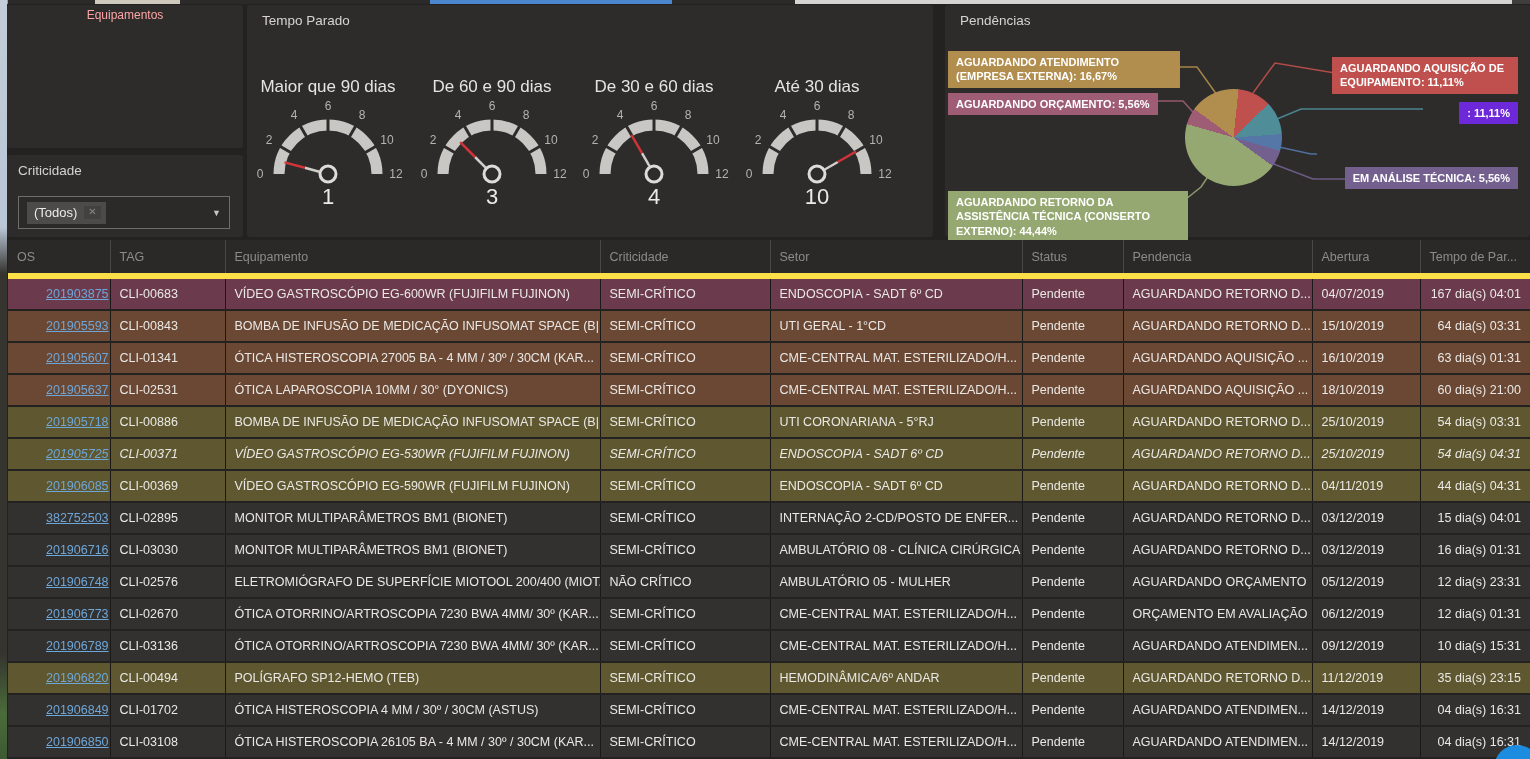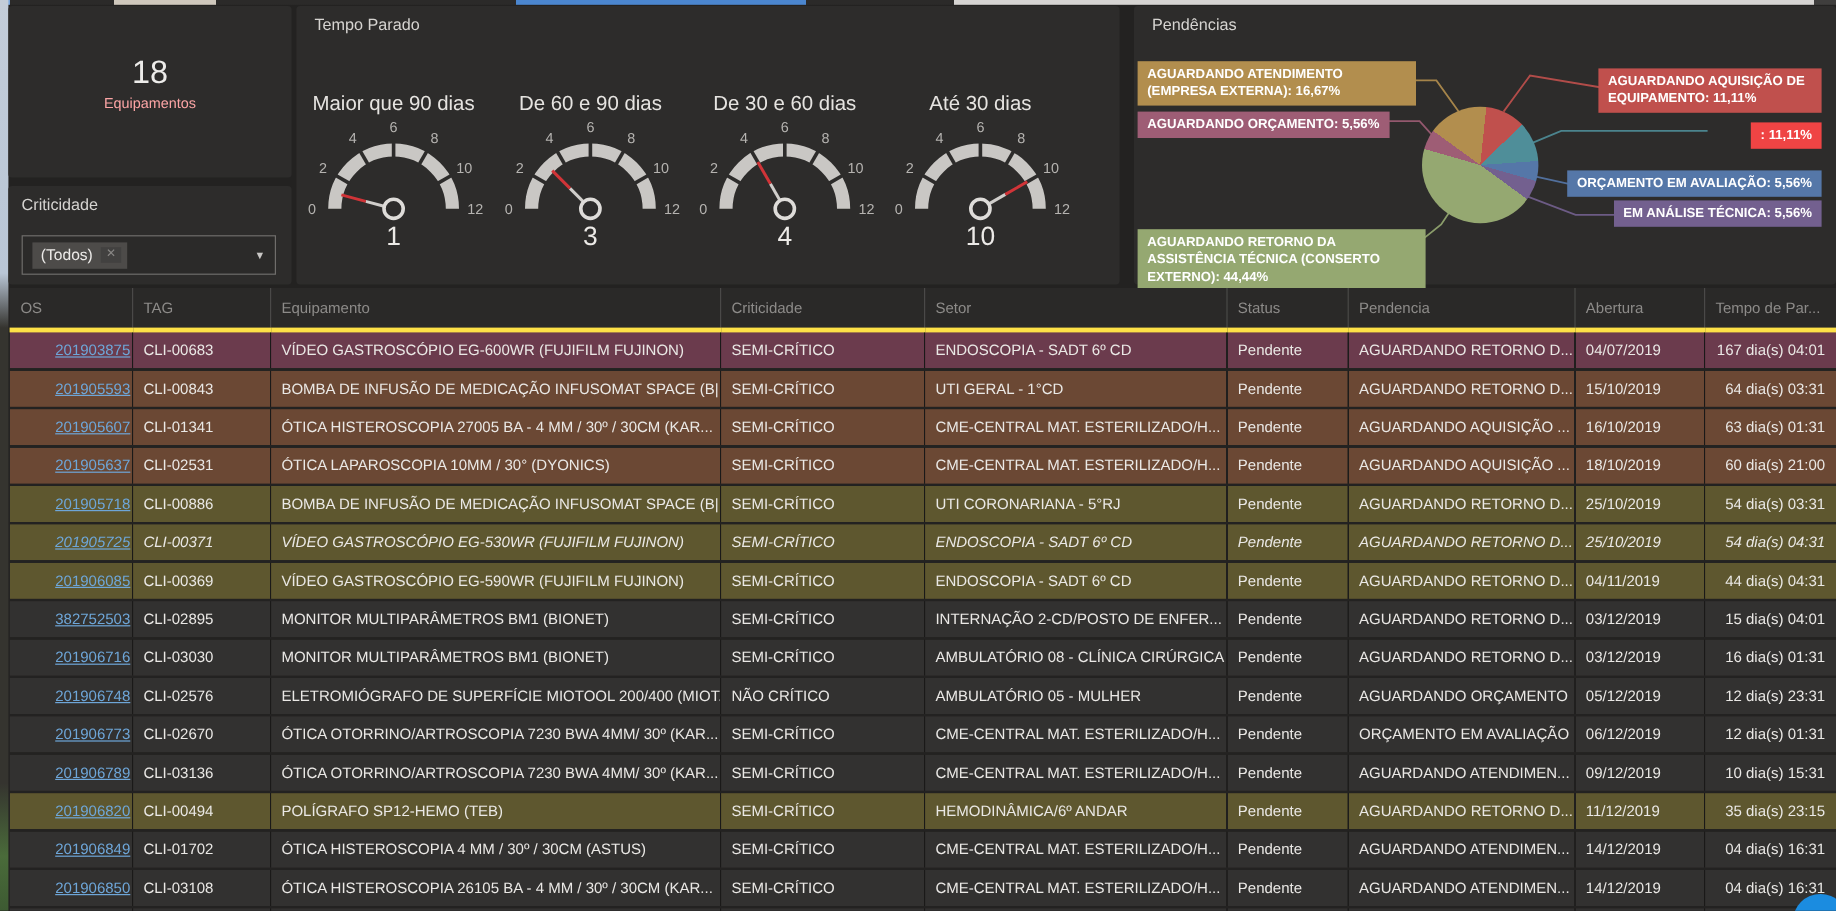--- a/index.html
+++ b/index.html
@@ -48,41 +48,40 @@
   .co-5{left:3px;top:186px;width:224px;}
   .co-1{right:12px;top:52px;width:170px;}
   .co-2{right:12px;top:97px;white-space:nowrap;}
   .co-3{right:12px;top:137px;white-space:nowrap;}
   .co-4{right:12px;top:162px;white-space:nowrap;}
 
   
   #table-panel{left:8px;top:240px;width:1522px;height:519px;background:#2a2928;border-radius:0;}
   #os-table{border-collapse:collapse;table-layout:fixed;width:1522px;}
   #os-table thead th{height:33px;text-align:left;padding:0 9px;color:#8d8b89;font-weight:normal;
-    font-size:12.5px;background:#2a2928;border-right:1px solid #4a4948;border-bottom:4px solid #fde047;
+    font-size:12.5px;background:#2a2928;border-right:1px solid #4a4948;border-bottom:6px solid #fde047;
     white-space:nowrap;overflow:hidden;cursor:pointer;}
   #os-table thead th:last-child{border-right:none;}
   #os-table tbody td{height:30px;padding:0 9px;font-size:12.5px;color:#eae8e5;white-space:nowrap;
     overflow:hidden;border-right:1px solid rgba(0,0,0,.38);border-bottom:2px solid #232221;}
   #os-table tbody td:last-child{border-right:none;}
   #os-table td.right{text-align:right;}
   a.os-link{color:#6ea6d8;text-decoration:underline;cursor:pointer;margin-left:29px;}
 
   
   #fab{position:absolute;left:1494px;top:745px;width:46px;height:46px;border-radius:50%;
     background:#1b8ce0;cursor:pointer;}
 </style>
 </head>
 <body>
 
 <div id="top-strip"></div>
 <div id="left-strip"></div>
 
 <div class="panel" id="card-panel">
-  <div class="card-value">18</div>
   <div class="card-label">Equipamentos</div>
 </div>
 
 <div class="panel" id="filter-panel">
   <div class="panel-title">Criticidade</div>
   <div class="dropdown">
     <span class="chip">
       <span>(Todos)</span>
       <span class="chip-x">✕</span>
     </span>
@@ -185,22 +184,21 @@
     <polyline points="308,88 330,58 402,70" fill="none" stroke-width="1.5" opacity="0.9" stroke="#c0504d"></polyline>
     <polyline points="332,114 356,104 478,104" fill="none" stroke-width="1.5" opacity="0.9" stroke="#4f8e99"></polyline>
     <polyline points="334,142 366,149 372,149" fill="none" stroke-width="1.5" opacity="0.9" stroke="#5577a8"></polyline>
     <polyline points="326,158 368,174 408,174" fill="none" stroke-width="1.5" opacity="0.9" stroke="#73608f"></polyline>
   </svg>
   <div class="pie-circle" style="background: conic-gradient(from 306deg, rgb(178, 142, 78) 0deg, rgb(178, 142, 78) 60.01deg, rgb(192, 80, 77) 60.01deg, rgb(192, 80, 77) 100.01deg, rgb(79, 142, 153) 100.01deg, rgb(79, 142, 153) 140deg, rgb(85, 119, 168) 140deg, rgb(85, 119, 168) 160.02deg, rgb(115, 96, 143) 160.02deg, rgb(115, 96, 143) 180.04deg, rgb(149, 168, 113) 180.04deg, rgb(149, 168, 113) 340.02deg, rgb(158, 93, 117) 340.02deg, rgb(158, 93, 117) 360.04deg);"></div>
   <div class="callout co-0" style="background: rgb(178, 142, 78);">AGUARDANDO ATENDIMENTO (EMPRESA EXTERNA): 16,67%</div>
   <div class="callout co-6" style="background: rgb(158, 93, 117);">AGUARDANDO ORÇAMENTO: 5,56%</div>
   <div class="callout co-5" style="background: rgb(149, 168, 113);">AGUARDANDO RETORNO DA ASSISTÊNCIA TÉCNICA (CONSERTO EXTERNO): 44,44%</div>
   <div class="callout co-1" style="background: rgb(192, 80, 77);">AGUARDANDO AQUISIÇÃO DE EQUIPAMENTO: 11,11%</div>
-  <div class="callout co-2" style="background: #ef4444;">: 11,11%</div>
-  <div class="callout co-3" style="background: rgb(85, 119, 168);">ORÇAMENTO EM AVALIAÇÃO: 5,56%</div>
+  <div class="callout co-2" style="background: #6d28d9;">: 11,11%</div>
   <div class="callout co-4" style="background: rgb(115, 96, 143);">EM ANÁLISE TÉCNICA: 5,56%</div>
 </div>
 
 <div class="panel" id="table-panel">
   <table id="os-table">
     <colgroup>
       <col style="width:102px">
         <col style="width:115px">
         <col style="width:375px">
       <col style="width:170px">

